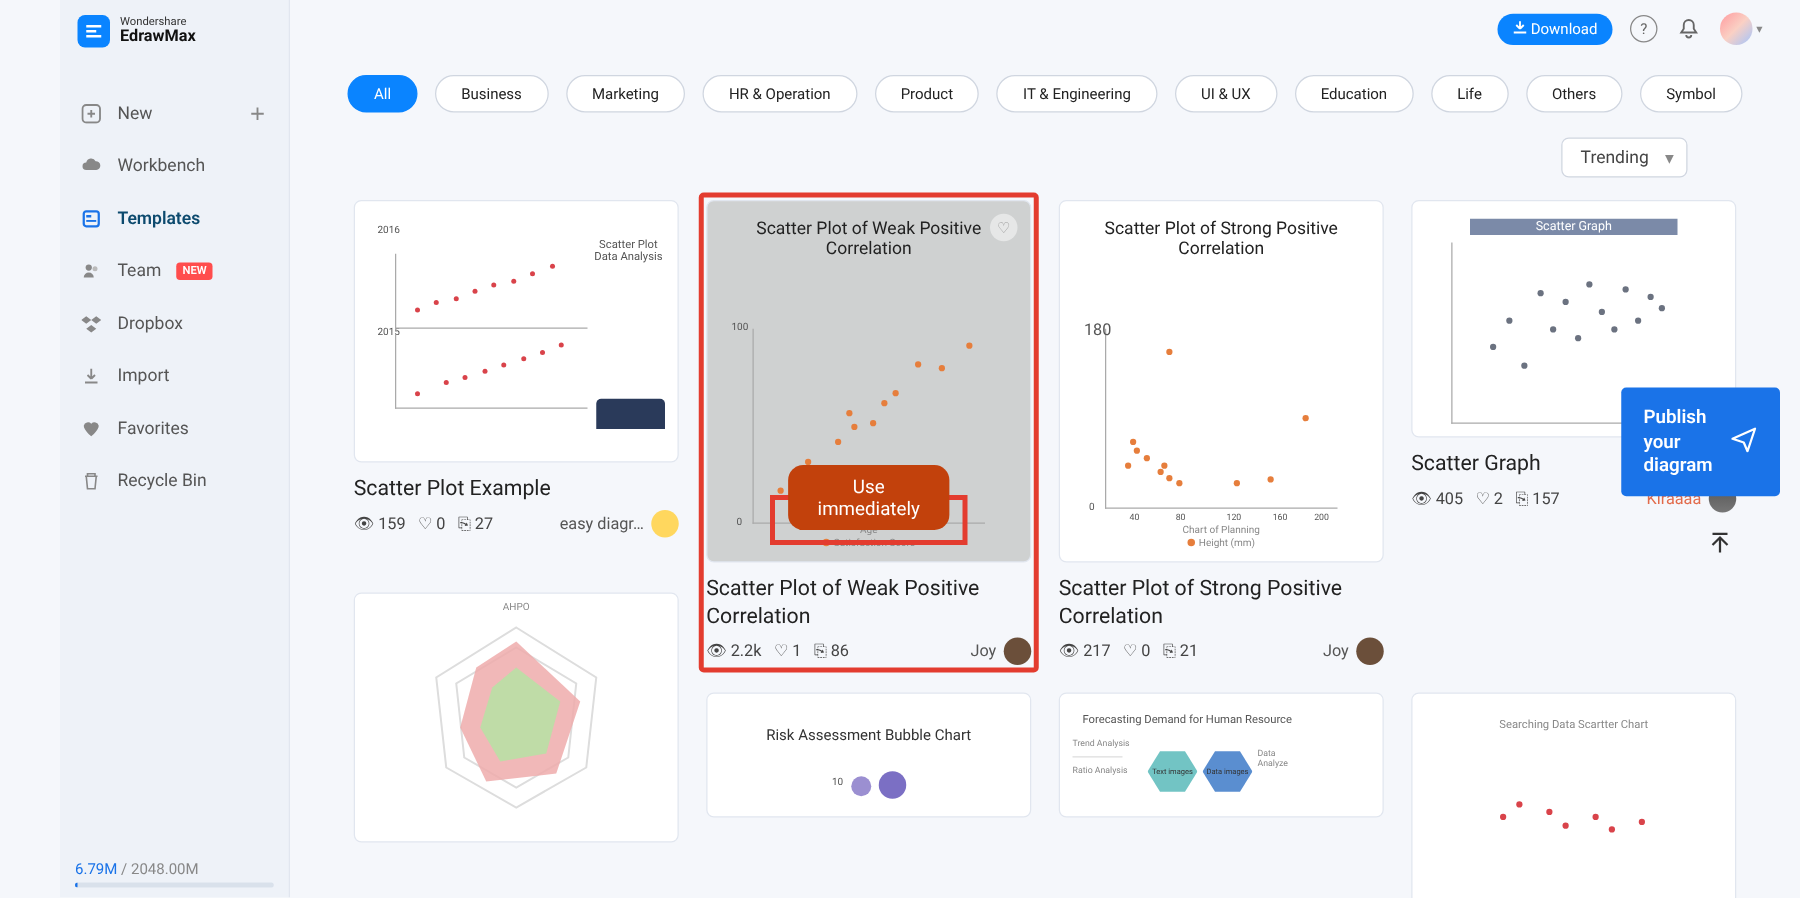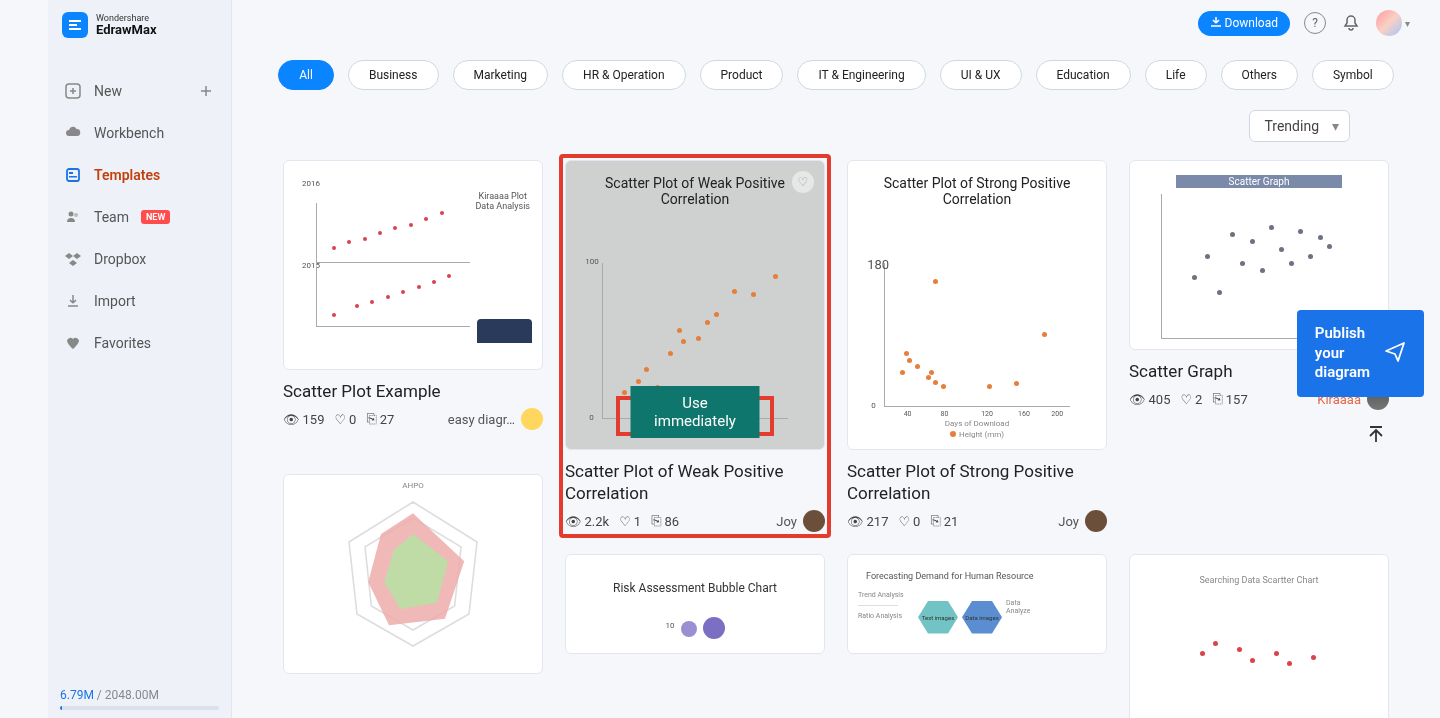--- a/index.html
+++ b/index.html
@@ -63,21 +63,21 @@
       display: flex;
       align-items: center;
       padding: 12px 16px;
       gap: 12px;
       color: #555;
       font-size: 14px;
       cursor: pointer;
       position: relative;
     }
     .nav-item.active {
-      color: #c2410c;
+      color: #0c4a6e;
       font-weight: 600;
     }
     .nav-item .nav-icon {
       width: 18px;
       height: 18px;
       display: flex;
       align-items: center;
       justify-content: center;
       color: inherit;
     }
@@ -313,29 +313,29 @@
       background: #e6e7e7;
       border-radius: 50%;
       display: flex;
       align-items: center;
       justify-content: center;
       color: #999;
       font-size: 12px;
     }
     .use-btn {
       position: absolute;
-      bottom: 11px;
+      bottom: 25px;
       left: 50%;
       transform: translateX(-50%);
-      background: #0f766e;
+      background: #c2410c;
       color: #fff;
       border: none;
       padding: 8px 20px;
       font-size: 15px;
-      border-radius: 0;
+      border-radius: 12px;
       cursor: pointer;
     }
     .use-btn-outline {
       position: absolute;
       bottom: 13px;
       left: 50%;
       transform: translateX(-50%);
       width: 158px;
       height: 40px;
       border: 4px solid #e33c2f;
@@ -600,20 +600,28 @@
         </span>
       <span>Import</span>
     </div>
     <div class="nav-item">
       <span class="nav-icon">
           <svg width="16" height="16" viewBox="0 0 16 16">
             <path d="M8 14S2 9 2 5.5A3.5 3.5 0 018 4a3.5 3.5 0 016 1.5C14 9 8 14 8 14z" fill="#888"></path>
           </svg>
         </span>
       <span>Favorites</span>
+    </div>
+    <div class="nav-item">
+      <span class="nav-icon">
+          <svg width="16" height="16" viewBox="0 0 16 16">
+            <path d="M3 4h10M5 4V2h6v2m-7 0l1 10h6l1-10" stroke="#888" stroke-width="1.3" fill="none"></path>
+          </svg>
+        </span>
+      <span>Recycle Bin</span>
     </div>
   </div>
 
   <div class="storage">
     <span class="used">6.79M</span>
     <span> / </span>
     <span>2048.00M</span>
     <div class="storage-bar">
         <div class="storage-fill"></div>
       </div>
@@ -681,21 +689,21 @@
               <div class="mini-dot" style="left:25%;bottom:30%"></div>
               <div class="mini-dot" style="left:35%;bottom:38%"></div>
               <div class="mini-dot" style="left:45%;bottom:45%"></div>
               <div class="mini-dot" style="left:55%;bottom:55%"></div>
               <div class="mini-dot" style="left:65%;bottom:62%"></div>
               <div class="mini-dot" style="left:75%;bottom:72%"></div>
               <div class="mini-dot" style="left:85%;bottom:82%"></div>
           </div>
         </div>
         <div class="c1-right">
-          <div>Kiraaaa Plot</div>
+          <div>Scatter Plot</div>
           <div>Data Analysis</div>
         </div>
         <div class="c1-people"></div>
       </div>
       <div class="title">Scatter Plot Example</div>
       <div class="meta-row">
         <div class="meta-left">
           <span class="meta-item">
               <span>👁</span>
               <span>159</span>
@@ -787,21 +795,21 @@
               <div class="dot" style="left:10%;bottom:35%"></div>
               <div class="dot" style="left:22%;bottom:18%"></div>
               <div class="dot" style="left:26%;bottom:15%"></div>
               <div class="dot" style="left:24%;bottom:22%"></div>
               <div class="dot" style="left:30%;bottom:12%"></div>
               <div class="dot" style="left:26%;bottom:85%"></div>
               <div class="dot" style="left:55%;bottom:12%"></div>
               <div class="dot" style="left:70%;bottom:14%"></div>
               <div class="dot" style="left:85%;bottom:48%"></div>
           </div>
-          <div class="axis-label" style="margin-top:12px">Days of Download</div>
+          <div class="axis-label" style="margin-top:12px">Chart of Planning</div>
           <div class="legend-row"><span class="legend-dot"></span><span>Height (mm)</span></div>
         </div>
       </div>
       <div class="title">Scatter Plot of Strong Positive Correlation</div>
       <div class="meta-row">
         <div class="meta-left">
           <span class="meta-item">
               <span>👁</span>
               <span>217</span>
             </span>

